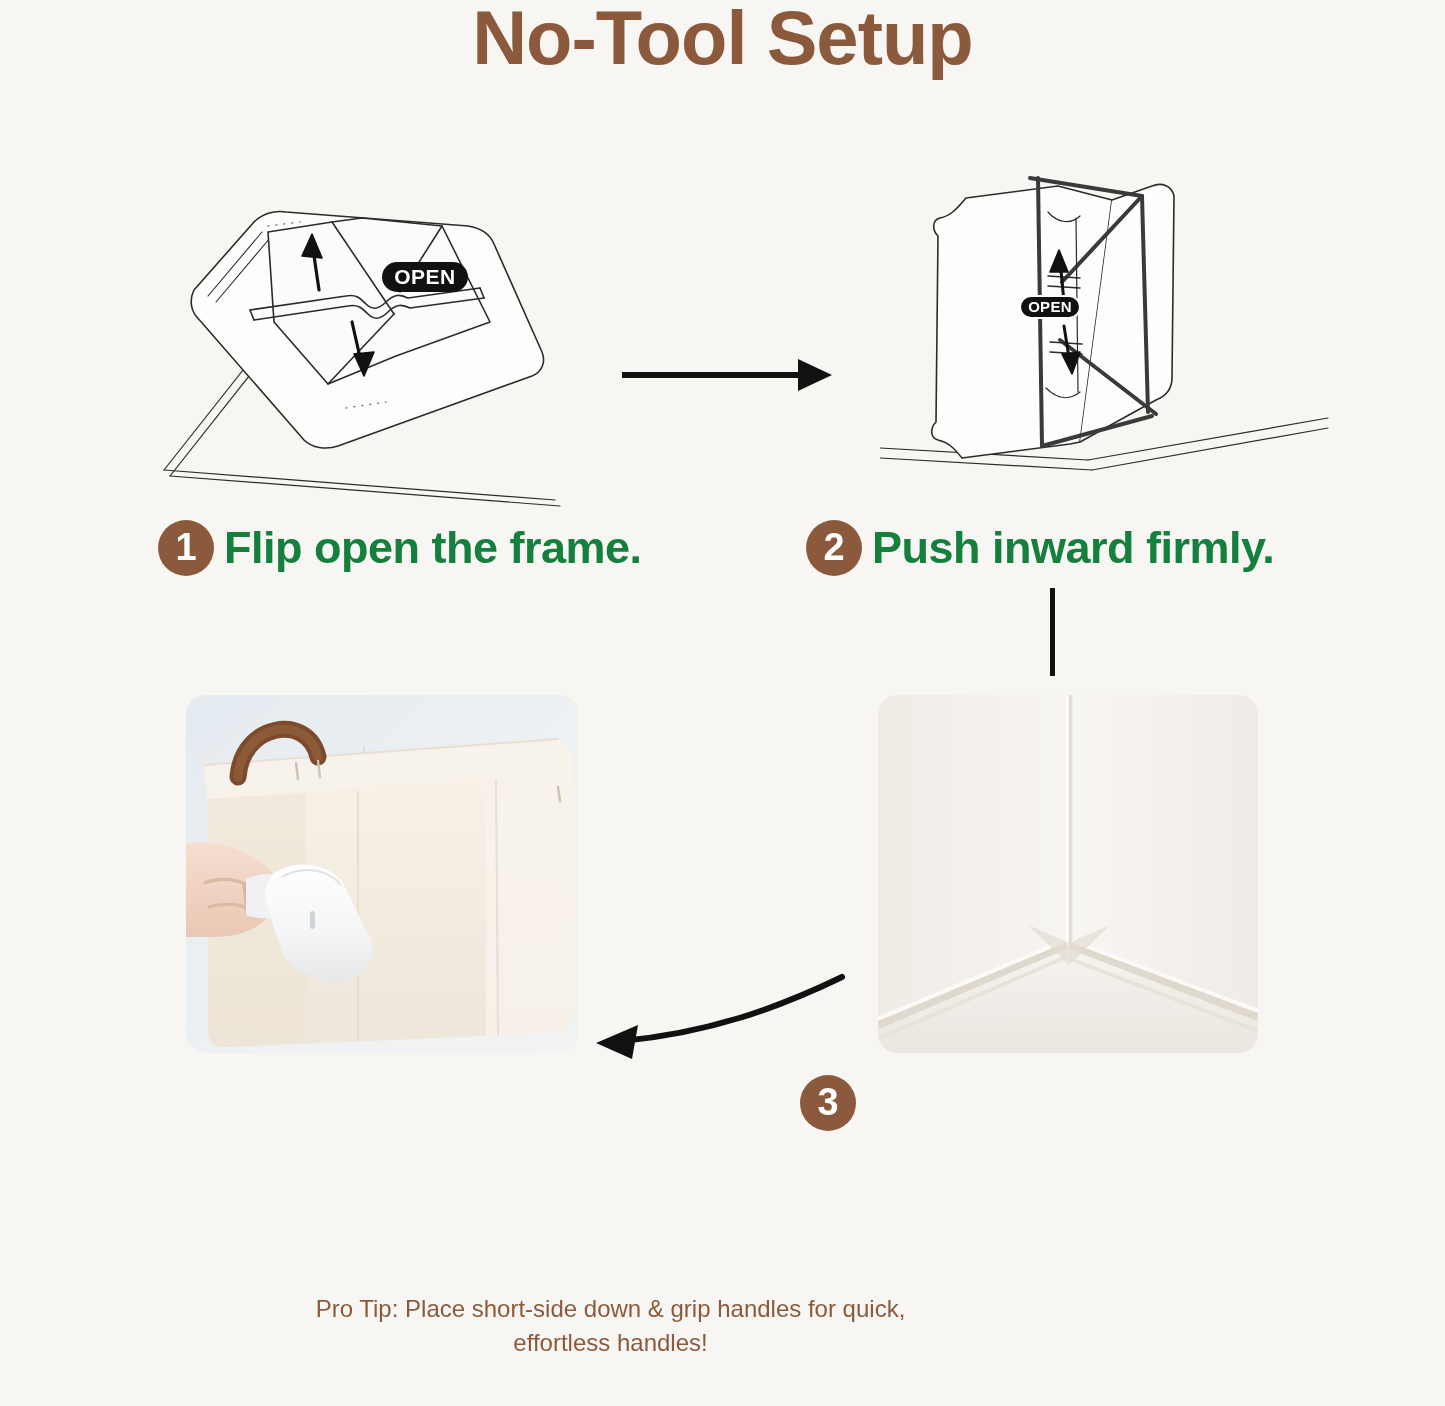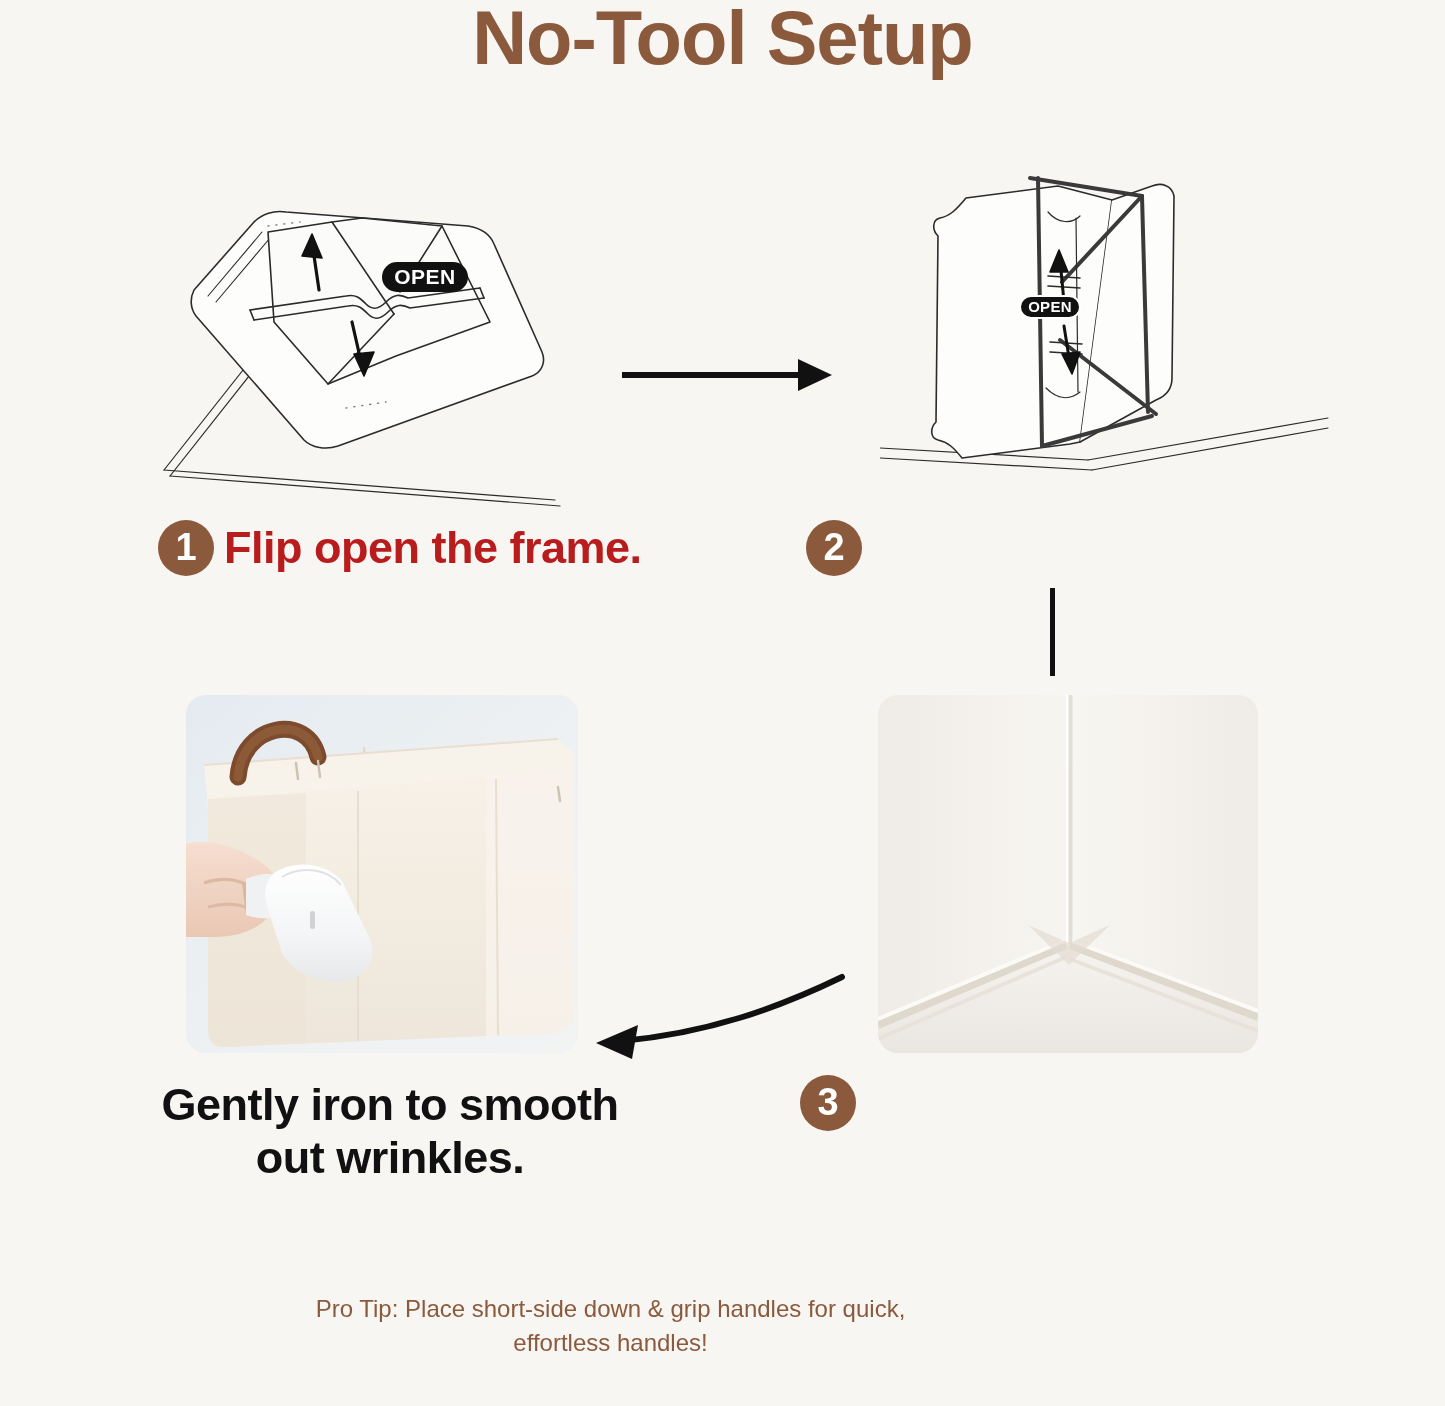--- a/index.html
+++ b/index.html
@@ -88,21 +88,21 @@
     align-items: center;
     justify-content: center;
     flex: 0 0 auto;
     line-height: 1;
     padding-bottom: 2px;
     box-sizing: border-box;
   }
   .cap-text {
     font-size: 45px;
     font-weight: bold;
-    color: #b91c1c;
+    color: #15803d;
     white-space: nowrap;
     letter-spacing: -0.5px;
   }
 
   
   .cap4 {
     position: absolute;
     left: 150px;
     top: 1078px;
     width: 480px;
@@ -406,29 +406,26 @@
   </div>
 
 
   <div class="caption cap1">
     <div class="badge">1</div>
     <div class="cap-text">Flip open the frame.</div>
   </div>
 
   <div class="caption cap2">
     <div class="badge">2</div>
+    <div class="cap-text">Push inward firmly.</div>
   </div>
 
   <div class="caption cap3">
     <div class="badge">3</div>
   </div>
 
-  <div class="cap4">
-    <div>Gently iron to smooth</div>
-    <div>out wrinkles.</div>
-  </div>
 
   <div class="protip">
     <div>Pro Tip: Place short-side down &amp; grip handles for quick,</div>
     <div>effortless handles!</div>
   </div>
 
 </div>
 
 </body></html>

